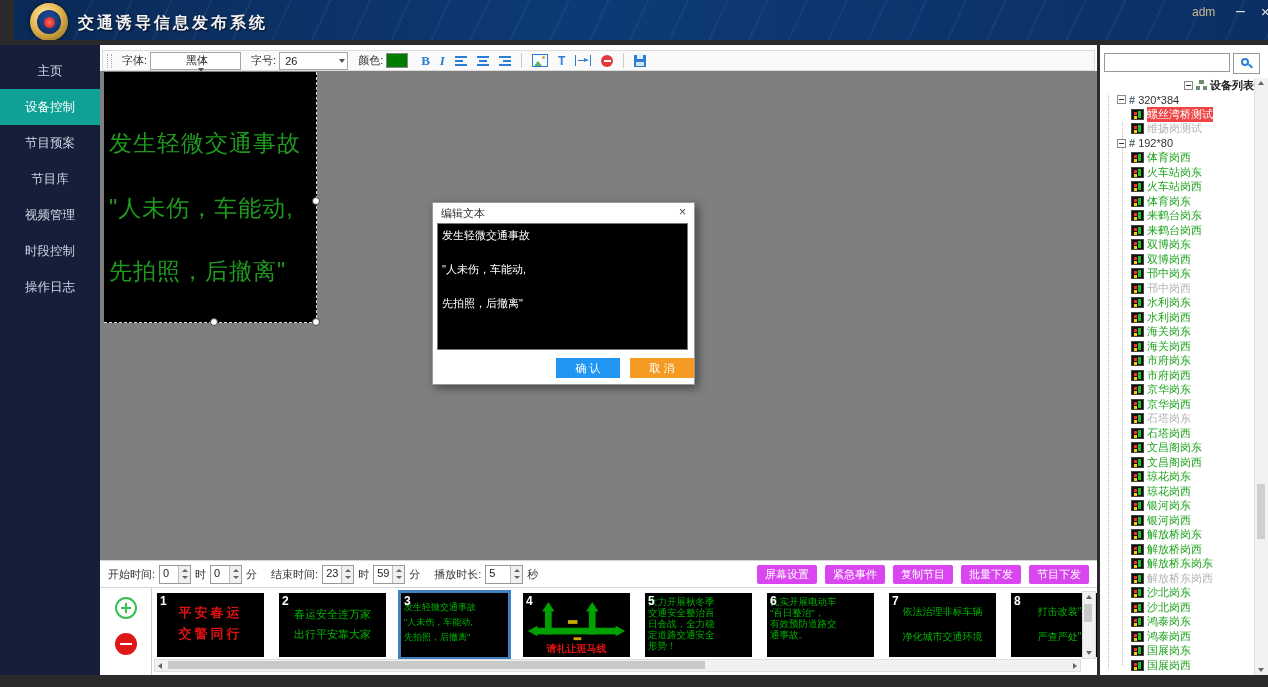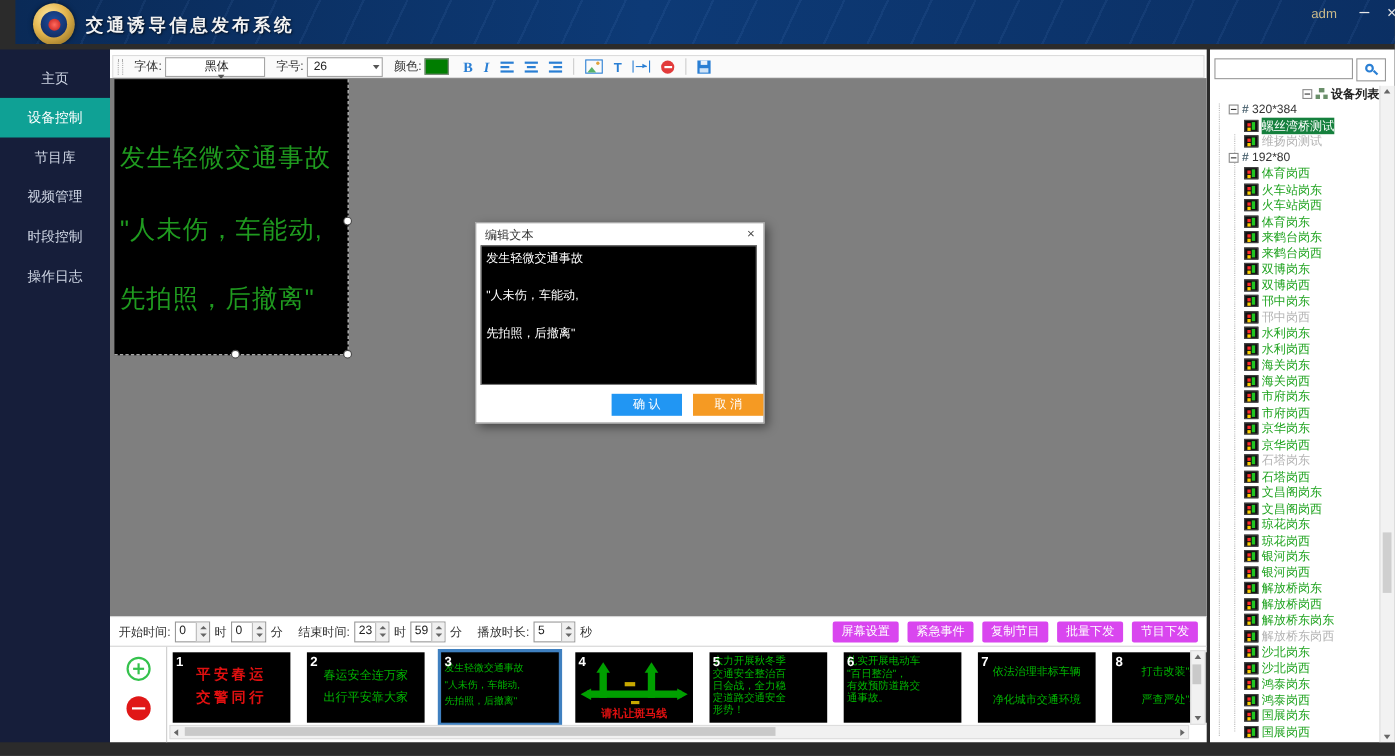--- a/index.html
+++ b/index.html
@@ -165,21 +165,21 @@
   .exp::after{content:"";position:absolute;left:1px;top:3px;width:5px;height:1px;background:#333;}
   .org-icon{width:11px;height:10px;position:relative;flex:0 0 auto;}
   .org-icon::before{content:"";position:absolute;left:3px;top:0;width:5px;height:4px;background:#6a8f6a;}
   .org-icon::after{content:"";position:absolute;left:0;top:6px;width:4px;height:4px;background:#6a8f6a;box-shadow:7px 0 0 #6a8f6a;}
   .grp-icon{color:#556b77;font-weight:bold;font-size:11px;flex:0 0 auto;}
   .dev-icon{width:13px;height:11px;background:#111;border:1px solid #444;position:relative;flex:0 0 auto;box-sizing:border-box;}
   .dev-icon::before{content:"";position:absolute;left:2px;top:2px;width:3px;height:3px;background:#ff2a2a;box-shadow:0 4px 0 #ffd000;}
   .dev-icon::after{content:"";position:absolute;right:2px;top:1px;width:3px;height:7px;background:#21c521;}
   .ton .tlabel{color:#1fa31f;}
   .toff .tlabel{color:#b3b3b3;}
-  .tsel .tlabel{background:#15803d;color:#fff;}
+  .tsel .tlabel{background:#ef4444;color:#fff;}
   #panel-vscroll{position:absolute;right:0;top:33px;bottom:0;width:13px;background:#f2f2f2;border-left:1px solid #ddd;}
   #panel-vthumb{position:absolute;left:2px;top:68%;width:8px;height:55px;background:#cfcfcf;}
 
   #footer-bar{left:0;top:675px;width:1268px;height:12px;background:#2b2b2b;}
 </style>
 </head>
 <body>
 
 <div id="header" class="abs">
   <div class="badge abs">
@@ -189,20 +189,21 @@
   </div>
   <div id="app-title" class="abs">交通诱导信息发布系统</div>
   <div id="user-name" class="abs">adm</div>
   <div id="min-btn" class="abs">–</div>
   <div id="close-btn" class="abs">×</div>
 </div>
 
 <div id="sidebar" class="abs">
     <div class="side-item">主页</div>
     <div class="side-item active">设备控制</div>
+    <div class="side-item">节目预案</div>
     <div class="side-item">节目库</div>
     <div class="side-item">视频管理</div>
     <div class="side-item">时段控制</div>
     <div class="side-item">操作日志</div>
   </div>
 
 <div id="main" class="abs">
 
   <div id="toolbar" class="abs">
     <span class="grip"></span>

